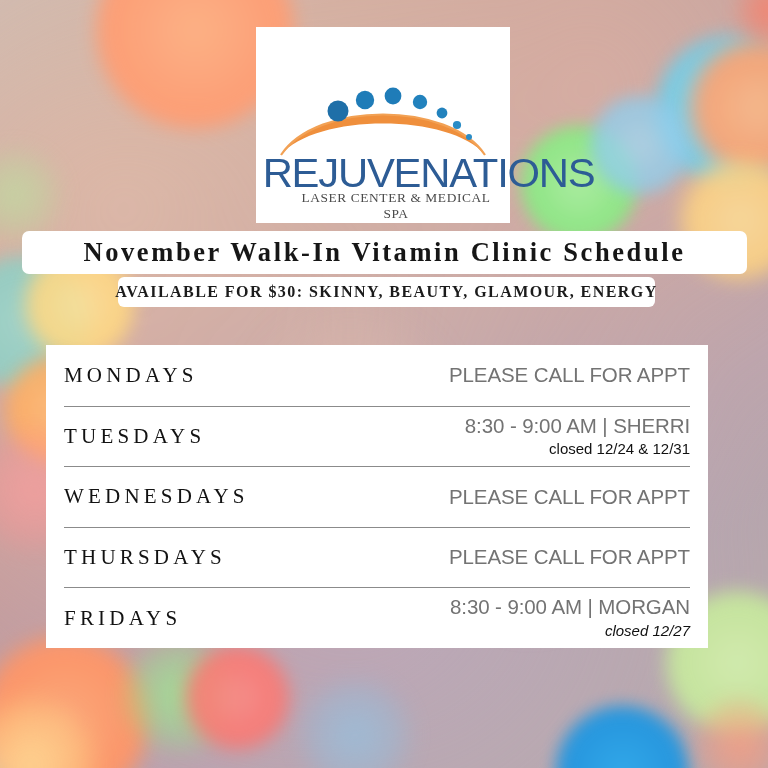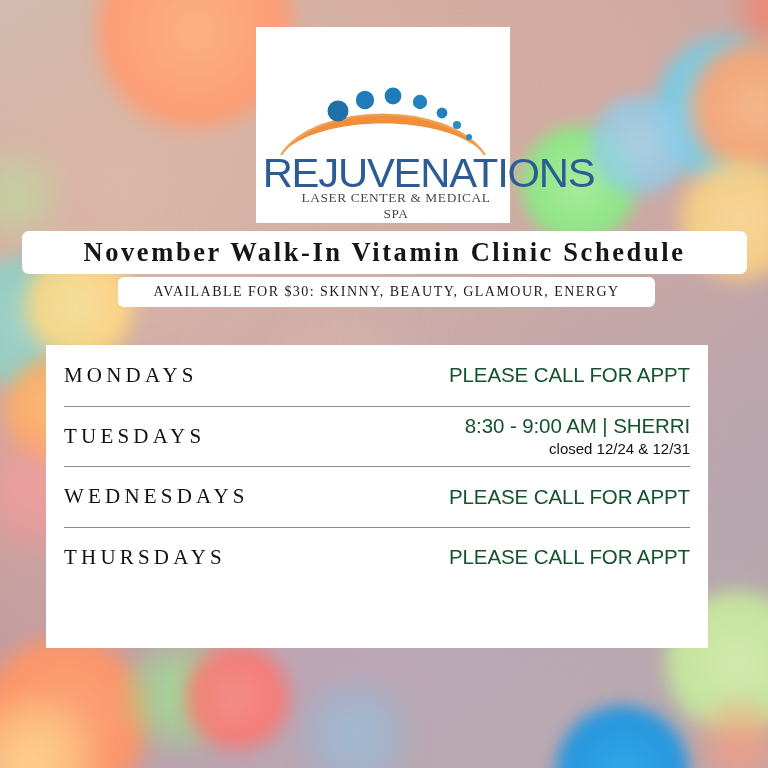--- a/index.html
+++ b/index.html
@@ -110,22 +110,22 @@
     width: 537px;
     height: 30px;
     background: #ffffff;
     border-radius: 6px;
     display: flex;
     align-items: center;
     justify-content: center;
   }
   #subtitle-text {
     font-family: "Liberation Serif", serif;
-    font-size: 14px;
-    font-weight: 400;
+    font-size: 16px;
+    font-weight: 700;
     letter-spacing: 1.45px;
     color: #1b1b1b;
     white-space: nowrap;
   }
 
   
   #schedule-panel {
     position: absolute;
     left: 46px;
     top: 345px;
@@ -157,21 +157,21 @@
     text-align: right;
     display: flex;
     flex-direction: column;
     align-items: flex-end;
     justify-content: center;
     line-height: 1.12;
   }
   .detail-main {
     font-family: "Liberation Sans", sans-serif;
     font-size: 20.5px;
-    color: #14532d;
+    color: #737373;
     white-space: nowrap;
     letter-spacing: -0.1px;
   }
   .detail-note {
     font-family: "Liberation Sans", sans-serif;
     font-size: 15px;
     font-weight: 400;
     color: #111111;
     white-space: nowrap;
     margin-top: 4px;
@@ -267,15 +267,22 @@
       </span>
     </div>
 
     <div class="sched-row">
       <span class="day-label">THURSDAYS</span>
       <span class="detail-col">
         <span class="detail-main">PLEASE CALL FOR APPT</span>
       </span>
     </div>
 
+    <div class="sched-row">
+      <span class="day-label">FRIDAYS</span>
+      <span class="detail-col">
+        <span class="detail-main">8:30 - 9:00 AM | MORGAN</span>
+        <span class="detail-note italic">closed 12/27</span>
+      </span>
+    </div>
 
   </div>
 </div>
 
 </body></html>

